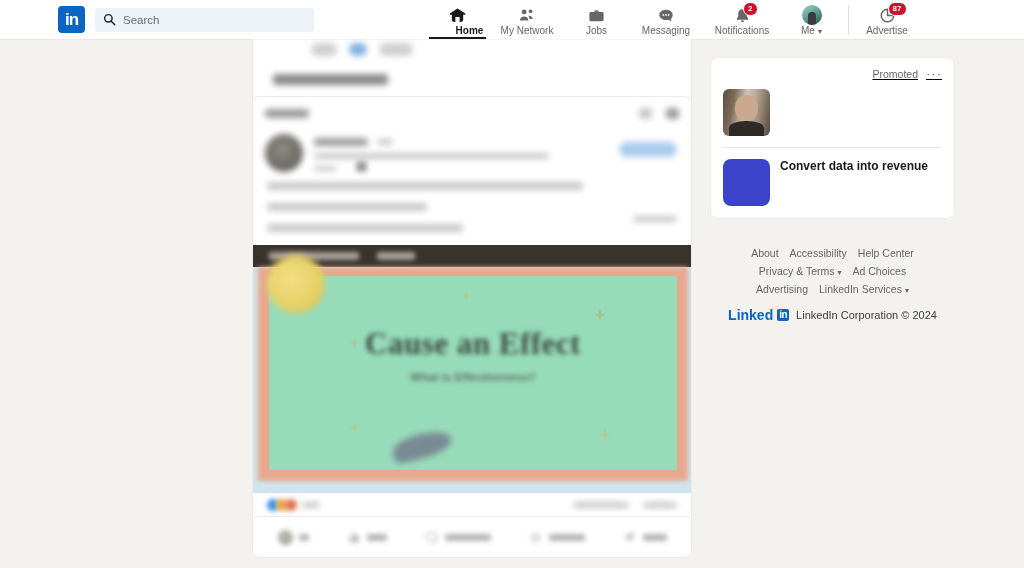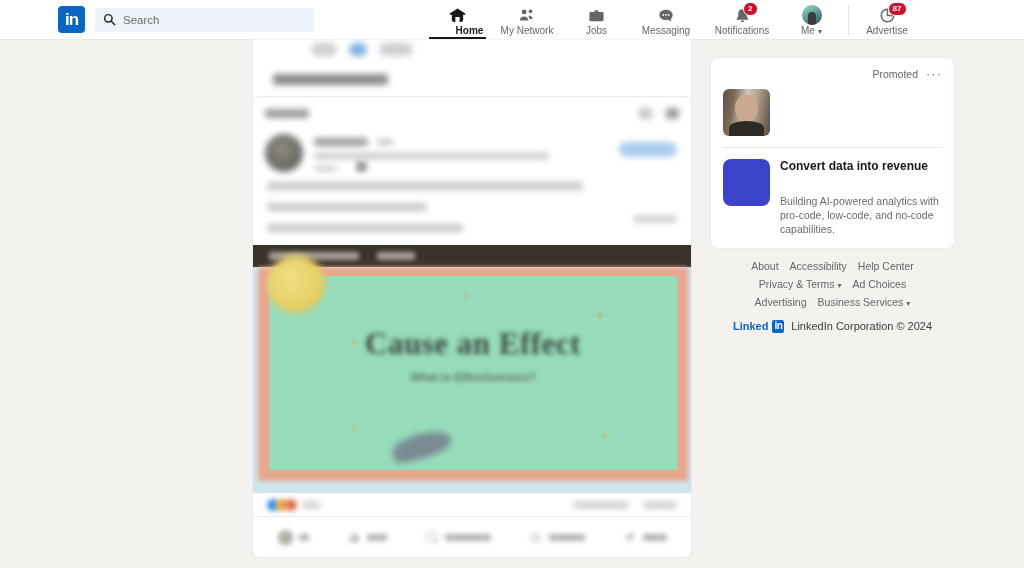--- a/index.html
+++ b/index.html
@@ -261,21 +261,21 @@
 
   
   .rail { position: absolute; left: 710px; top: 18px; width: 245px; }
   .ad-card {
     background: #fff; border-radius: 8px;
     border: 1px solid rgba(0,0,0,0.08);
     padding: 10px 12px 12px 12px;
   }
   .promoted-row {
     display: flex; align-items: center; justify-content: flex-end;
-    gap: 8px; margin-bottom: 9px;
+    gap: 8px; margin-bottom: 9px; text-decoration: underline;
   }
   .promoted-lbl { font-size: 10.5px; color: #666666; }
   .kebab { font-size: 13px; color: #666666; line-height: 8px; letter-spacing: 1px; }
   .ad-item { display: flex; gap: 10px; }
   .ad-thumb-photo {
     width: 47px; height: 47px; border-radius: 6px; flex: none;
     background:
       radial-gradient(circle at 50% 42%, #c9a990 0%, #c9a990 17%, rgba(201,169,144,0) 18%),
       linear-gradient(100deg, #5d4f44 0%, #7b6a57 22%, #cfc6b8 45%, #b9a894 62%, #55483c 100%);
     position: relative; overflow: hidden;
@@ -290,44 +290,44 @@
     width:35px; height:15px; border-radius:48% 48% 0 0;
     background:#2e2a26;
   }
   .ad-thumb-blue {
     width: 47px; height: 47px; border-radius: 8px; flex: none;
     background: #3a43c9;
   }
   .ad-txt { flex: 1; min-width: 0; }
   .ad-title {
     font-size: 12px; font-weight: 600; color: #191919;
-    line-height: 1.25; margin-bottom: 20px;
+    line-height: 1.25; margin-bottom: 2px;
   }
   .ad-title-em { font-size: 12.5px; font-weight: 700; color: #191919; }
   .ad-desc {
     font-size: 10.5px; color: #6b6b6b; line-height: 1.34;
   }
   .ad-sep { height: 1px; background: rgba(0,0,0,0.09); margin: 11px 0 11px 0; }
 
   
-  .foot { margin-top: 11px; text-align: center; padding: 0 6px; }
+  .foot { margin-top: 28px; text-align: center; padding: 0 6px; }
   .foot-row {
     display: flex; justify-content: center; align-items: center;
     flex-wrap: wrap; gap: 11px; margin-bottom: 6px;
   }
   .foot-link {
     font-size: 10.5px; color: #666666;
     white-space: nowrap;
   }
   .foot-link .caret { font-size: 8px; color:#666; }
   .foot-brand {
     margin-top: 12px;
     display:flex; align-items:center; justify-content:center; gap:4px;
   }
-  .brand-word { font-size: 11px; font-weight: 700; color: #0a66c2; }
+  .brand-word { font-size: 14px; font-weight: 700; color: #0a66c2; }
   .brand-box {
     background:#0a66c2; color:#fff; font-weight:700; font-size:10px;
     border-radius:2px; padding: 0px 2px 1px 2px; line-height: 1.15;
     letter-spacing:-0.5px;
   }
   .brand-copy { font-size: 11px; color: #3d3d3d; margin-left: 3px; }
 </style>
 </head>
 <body>
 
@@ -556,42 +556,41 @@
       <div class="ad-item">
         <span class="ad-thumb-photo"></span>
       </div>
 
       <div class="ad-sep"></div>
 
       <div class="ad-item">
         <span class="ad-thumb-blue"></span>
         <span class="ad-txt">
           <span class="ad-title" style="display:block">Convert data into revenue</span>
-          <span class="ad-desc" style="display:block">Building AI-powered analytics with pro-code, low-code, and no-code capabilities.</span>
         </span>
       </div>
 
     </div>
 
     <div class="foot">
 
       <div class="foot-row">
         <span class="foot-link"><span>About</span></span>
         <span class="foot-link"><span>Accessibility</span></span>
         <span class="foot-link"><span>Help Center</span></span>
       </div>
 
       <div class="foot-row">
         <span class="foot-link"><span>Privacy &amp; Terms</span><span class="caret"> ▾</span></span>
         <span class="foot-link"><span>Ad Choices</span></span>
       </div>
 
       <div class="foot-row">
         <span class="foot-link"><span>Advertising</span></span>
-        <span class="foot-link"><span>Business Services</span><span class="caret"> ▾</span></span>
+        <span class="foot-link"><span>LinkedIn Services</span><span class="caret"> ▾</span></span>
       </div>
 
 
       <div class="foot-brand">
         <span class="brand-word">Linked</span>
         <span class="brand-box">in</span>
         <span class="brand-copy">LinkedIn Corporation © 2024</span>
       </div>
 
     </div>

